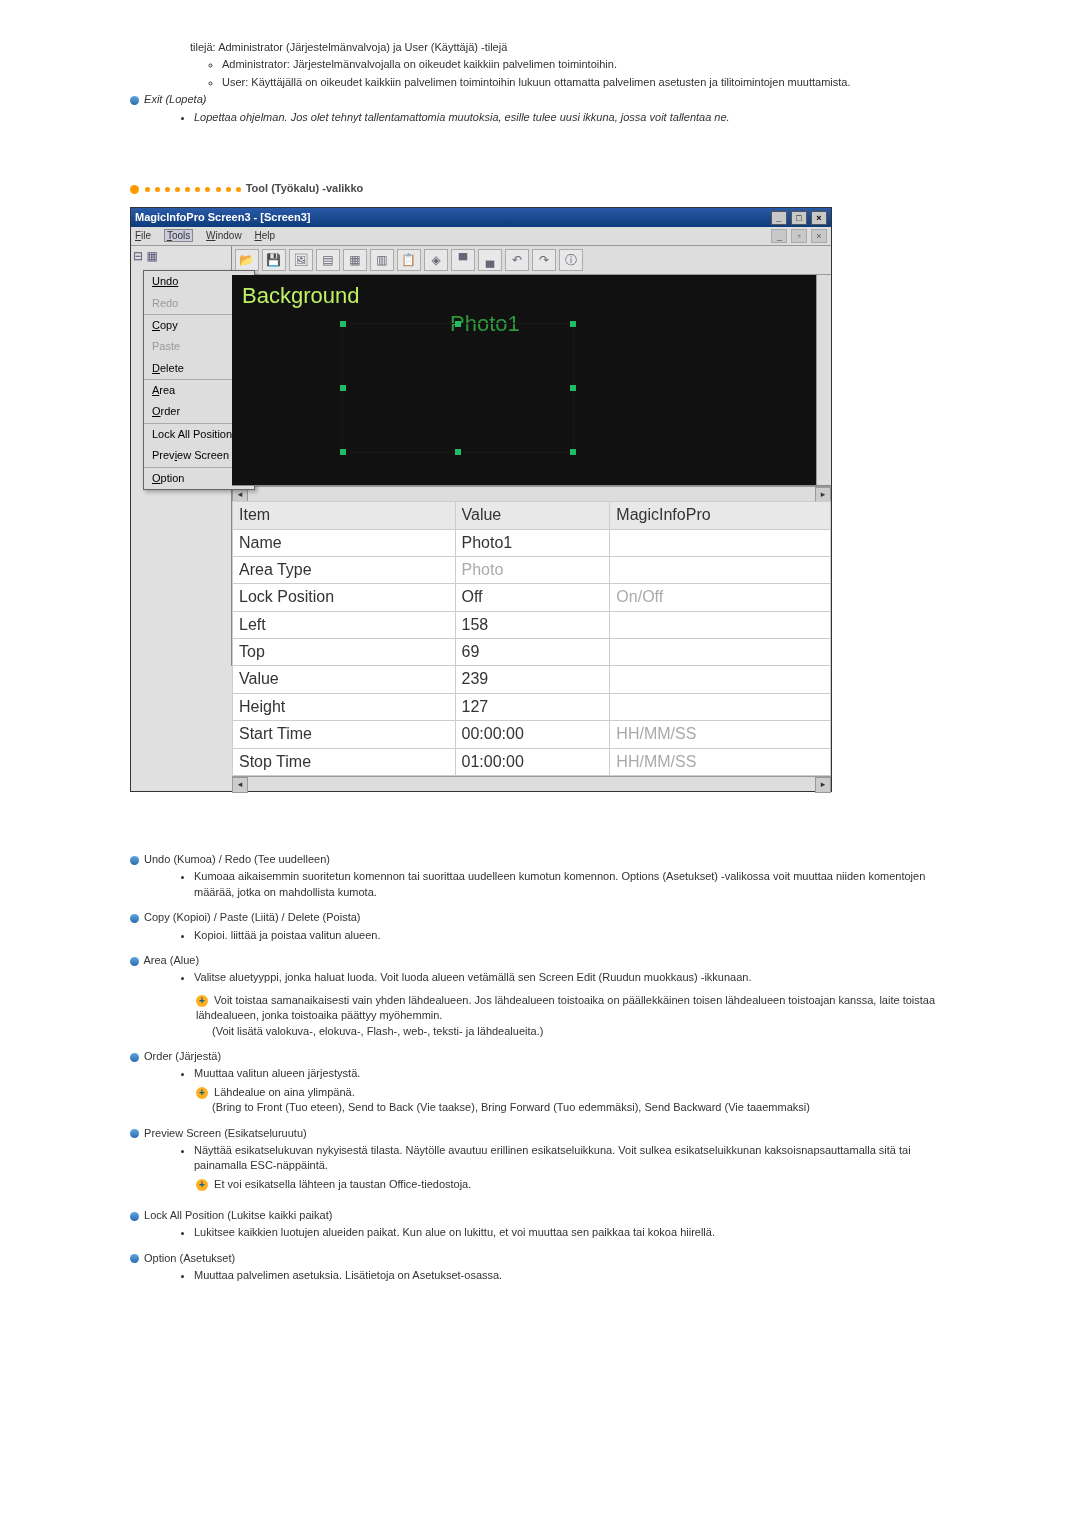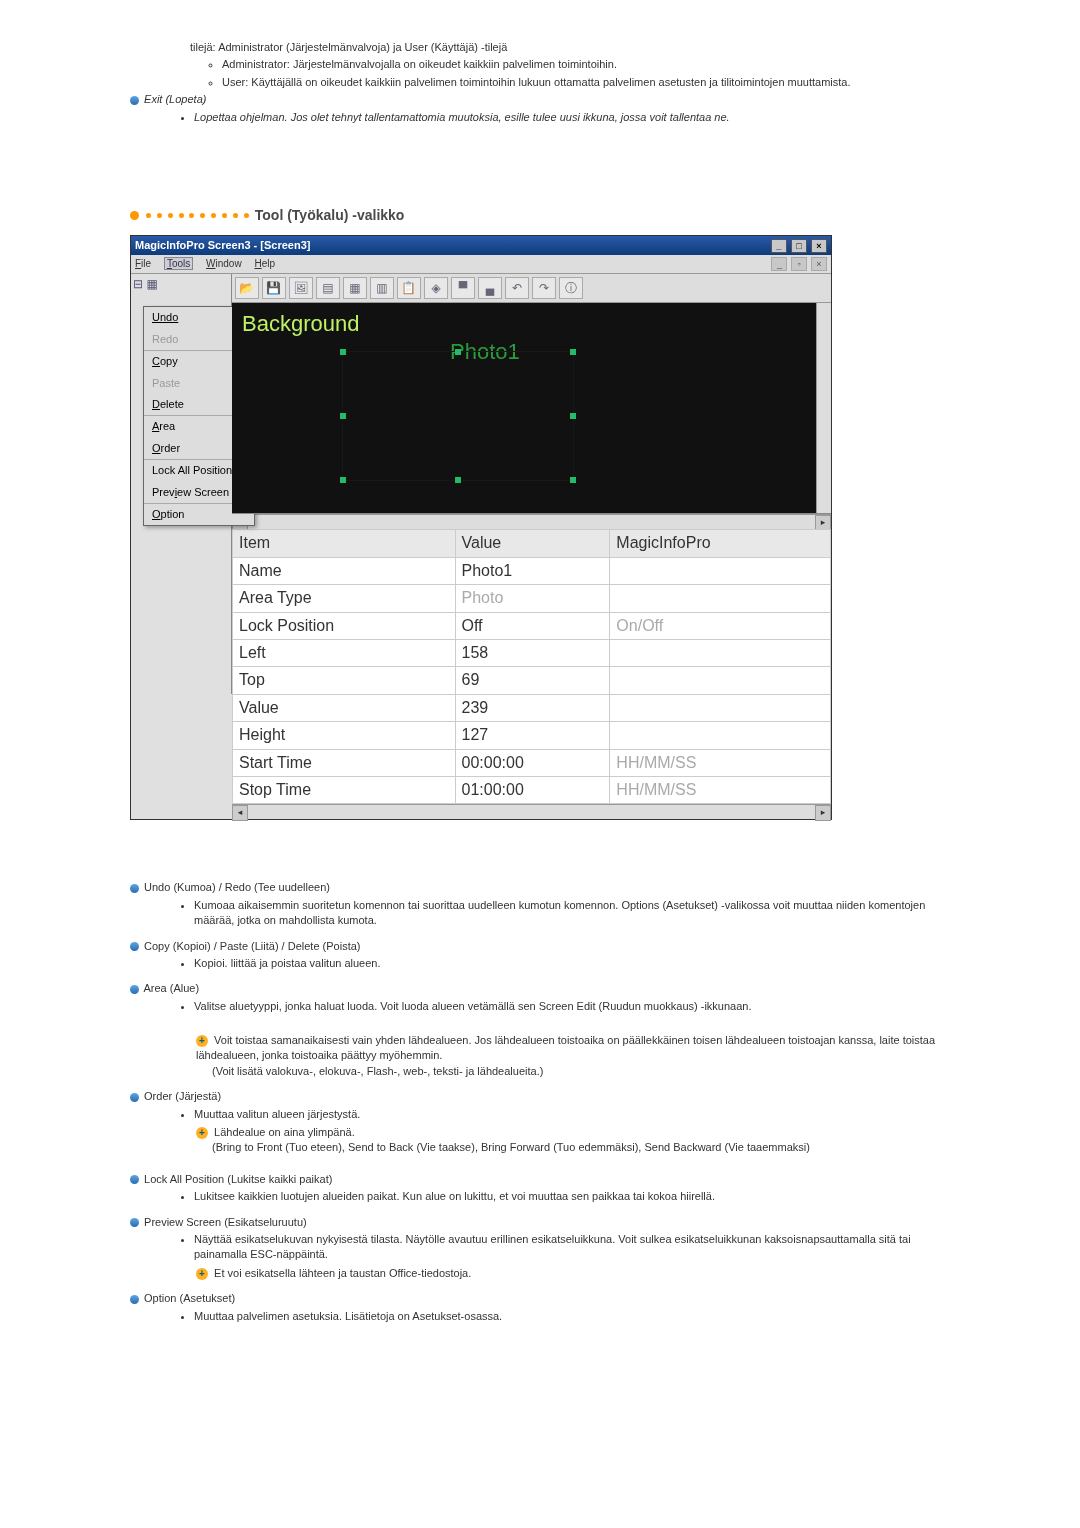--- a/index.html
+++ b/index.html
@@ -12,23 +12,23 @@
     width: 820px;
     line-height: 1.4;
   }
   ul { margin: 2px 0; padding-left: 18px; }
   li { margin: 2px 0; }
   .disc { list-style-type: disc; }
   .circle { list-style-type: circle; }
   .none { list-style-type: none; }
 
   .section-header {
-    margin-top: 80px;
+    margin-top: 56px;
     margin-bottom: 8px;
-    font-size: 14px;
+    font-size: 11px;
   }
   .orange-dot-big {
     display: inline-block;
     width: 9px; height: 9px; border-radius: 50%;
     background: #ff9900;
     vertical-align: middle;
     margin-right: 3px;
   }
   .orange-dot-small {
     display: inline-block;
@@ -104,21 +104,20 @@
     color: #557;
   }
   .tool-menu {
     position: absolute;
     margin-left: 12px;
     width: 110px;
     background: #ddd;
     border: 1px solid #666;
     box-shadow: 2px 2px 4px rgba(0,0,0,0.3);
     font-size: 11px;
-    margin-top: 8px;
   }
   .tool-menu div {
     padding: 3px 8px;
     color: #000;
   }
   .tool-menu div.disabled { color: #999; }
   .tool-menu hr { margin: 0; border: 0; border-top: 1px solid #aaa; }
   .tool-menu .arrow { float: right; color: #000; font-size: 9px; }
 
   .right-col { flex: 1; display: flex; flex-direction: column; }
@@ -431,21 +430,21 @@
       <li>Kopioi. liittää ja poistaa valitun alueen.</li>
     </ul>
   </li>
 
   <li>
     <span class="marker"></span>
     <span>Area (Alue)</span>
     <ul class="disc" style="margin-left:46px;">
       <li>
         <span>Valitse aluetyyppi, jonka haluat luoda. Voit luoda alueen vetämällä sen Screen Edit (Ruudun muokkaus) -ikkunaan.</span>
-        <div style="margin-left:2px; margin-top:19px;">
+        <div style="margin-left:2px; margin-top:7px;">
           <span class="plus-note">+</span>
           <span>Voit toistaa samanaikaisesti vain yhden lähdealueen. Jos lähdealueen toistoaika on päällekkäinen toisen lähdealueen toistoajan kanssa, laite toistaa lähdealueen, jonka toistoaika päättyy myöhemmin.</span>
           <div style="margin-left:16px;">(Voit lisätä valokuva-, elokuva-, Flash-, web-, teksti- ja lähdealueita.)</div>
         </div>
       </li>
     </ul>
   </li>
 
   <li>
     <span class="marker"></span>
@@ -455,42 +454,42 @@
         <span>Muuttaa valitun alueen järjestystä.</span>
         <div style="margin-left:2px; margin-top:3px;">
           <span class="plus-note">+</span>
           <span>Lähdealue on aina ylimpänä.</span>
           <div style="margin-left:16px;">(Bring to Front (Tuo eteen), Send to Back (Vie taakse), Bring Forward (Tuo edemmäksi), Send Backward (Vie taaemmaksi)</div>
         </div>
       </li>
     </ul>
   </li>
 
-  <li style="margin-top:16px;">
-    <span class="marker"></span>
-    <span>Lock All Position (Lukitse kaikki paikat)</span>
-    <ul class="disc" style="margin-left:46px;">
-      <li>Lukitsee kaikkien luotujen alueiden paikat. Kun alue on lukittu, et voi muuttaa sen paikkaa tai kokoa hiirellä.</li>
-    </ul>
-  </li>
-
   <li>
     <span class="marker"></span>
     <span>Preview Screen (Esikatseluruutu)</span>
     <ul class="disc" style="margin-left:46px;">
       <li>
         <span>Näyttää esikatselukuvan nykyisestä tilasta. Näytölle avautuu erillinen esikatseluikkuna. Voit sulkea esikatseluikkunan kaksoisnapsauttamalla sitä tai painamalla ESC-näppäintä.</span>
         <div style="margin-left:2px; margin-top:3px;">
           <span class="plus-note">+</span>
           <span>Et voi esikatsella lähteen ja taustan Office-tiedostoja.</span>
         </div>
       </li>
     </ul>
   </li>
 
+  <li style="margin-top:16px;">
+    <span class="marker"></span>
+    <span>Lock All Position (Lukitse kaikki paikat)</span>
+    <ul class="disc" style="margin-left:46px;">
+      <li>Lukitsee kaikkien luotujen alueiden paikat. Kun alue on lukittu, et voi muuttaa sen paikkaa tai kokoa hiirellä.</li>
+    </ul>
+  </li>
+
   <li>
     <span class="marker"></span>
     <span>Option (Asetukset)</span>
     <ul class="disc" style="margin-left:46px;">
       <li>Muuttaa palvelimen asetuksia. Lisätietoja on Asetukset-osassa.</li>
     </ul>
   </li>
 
 </ul>
 

